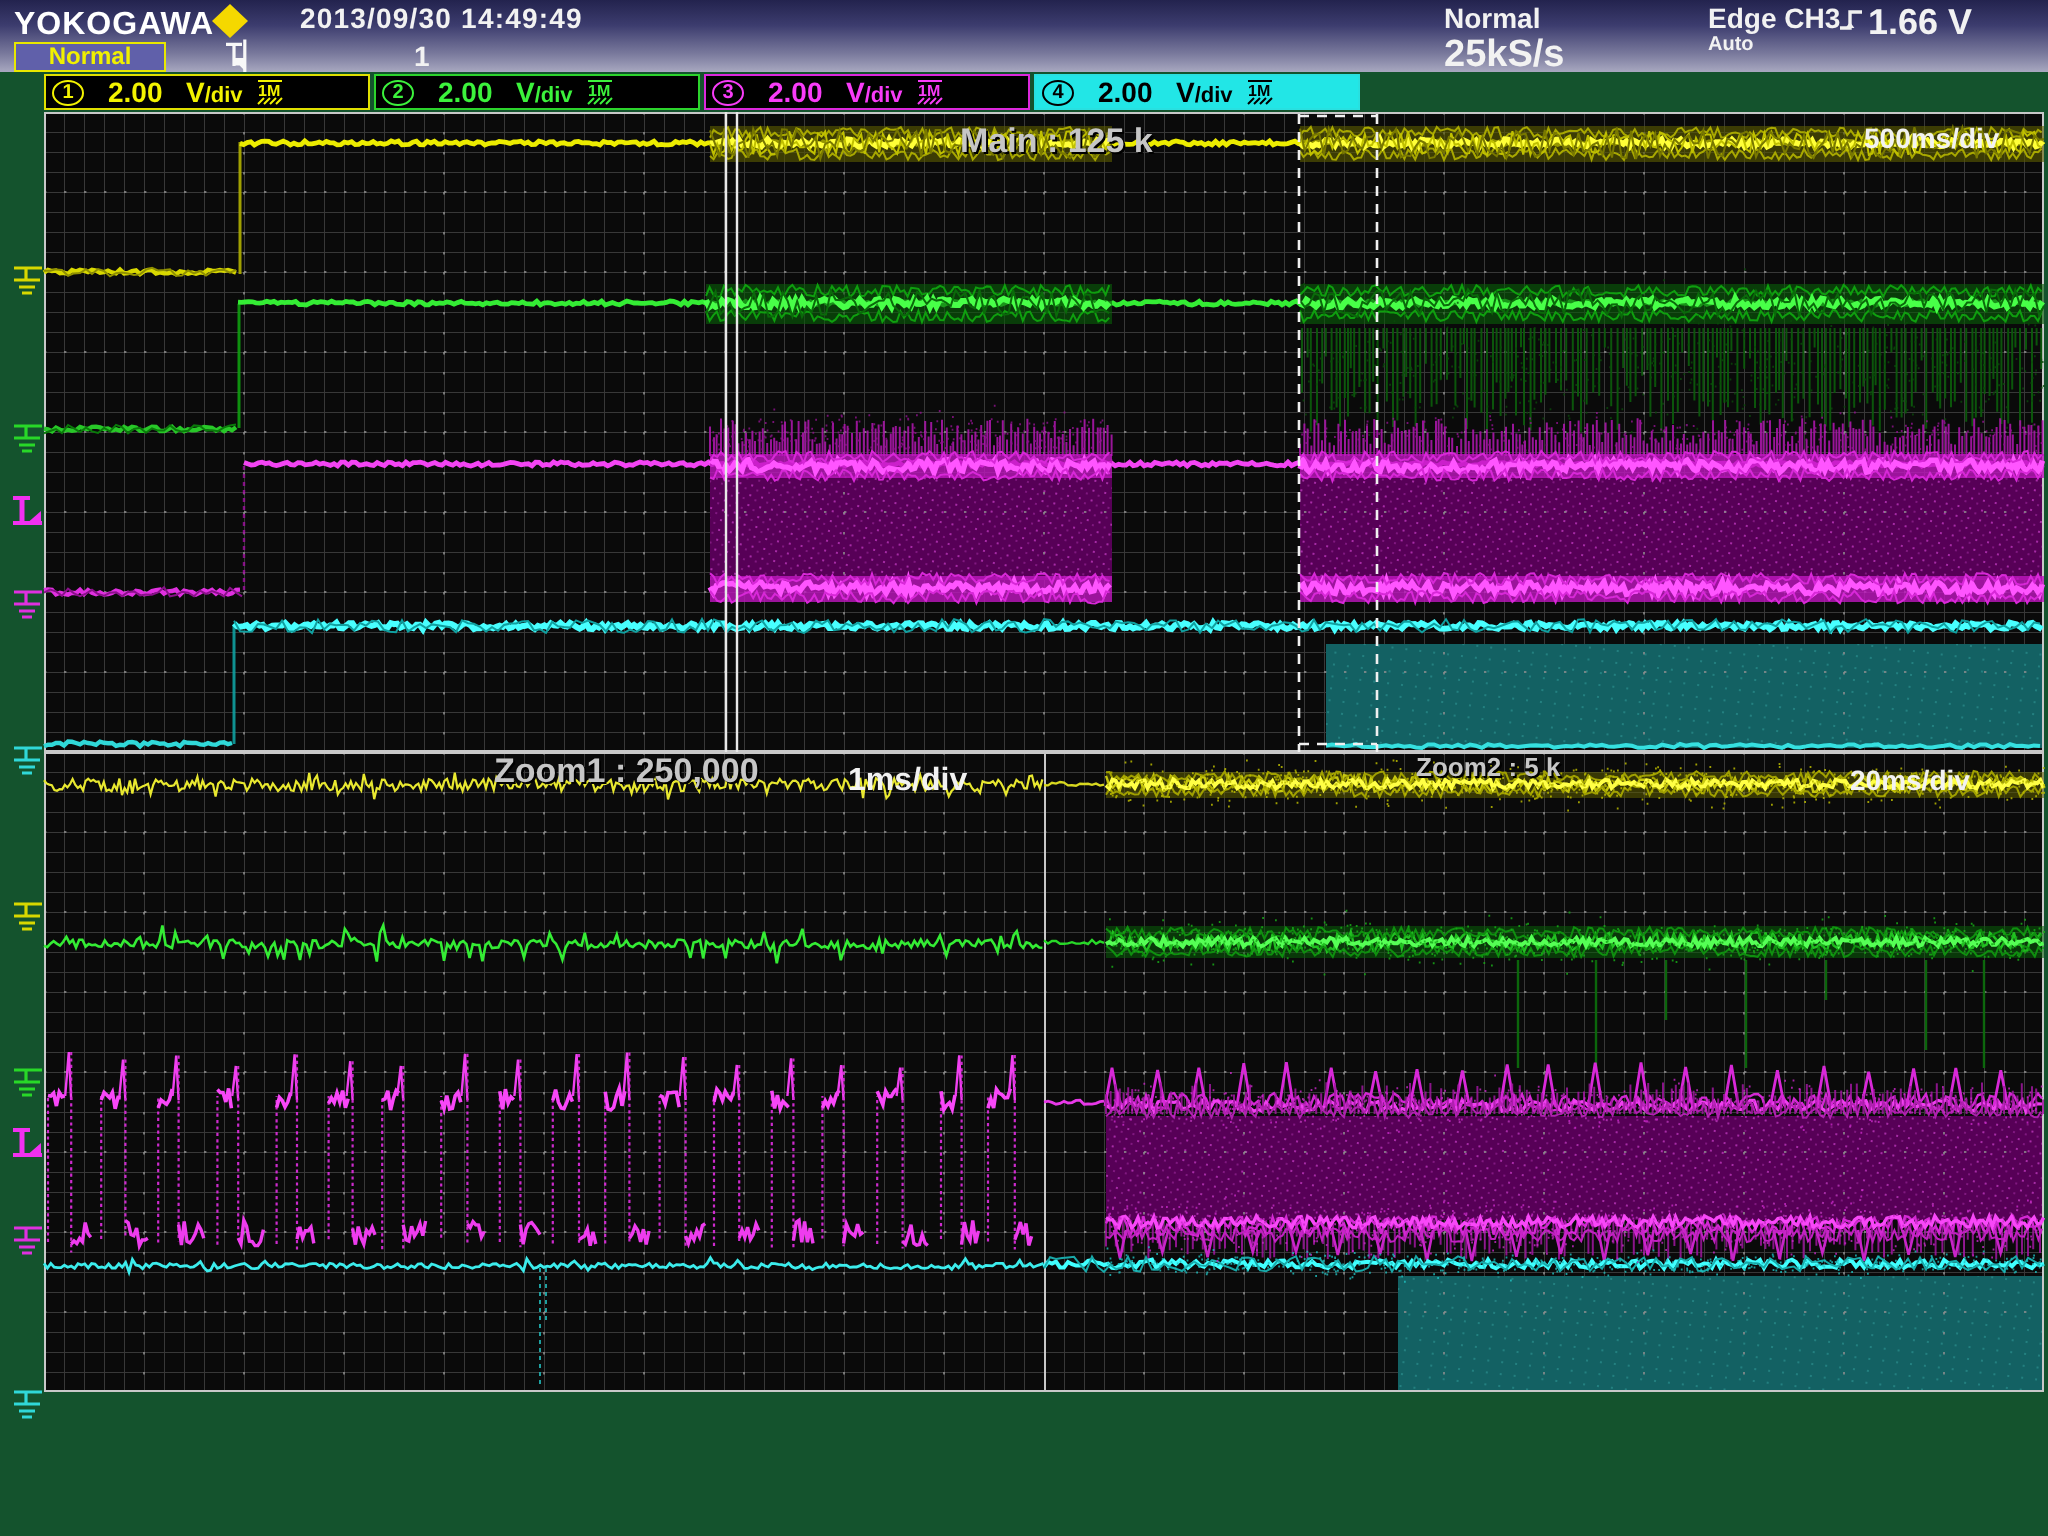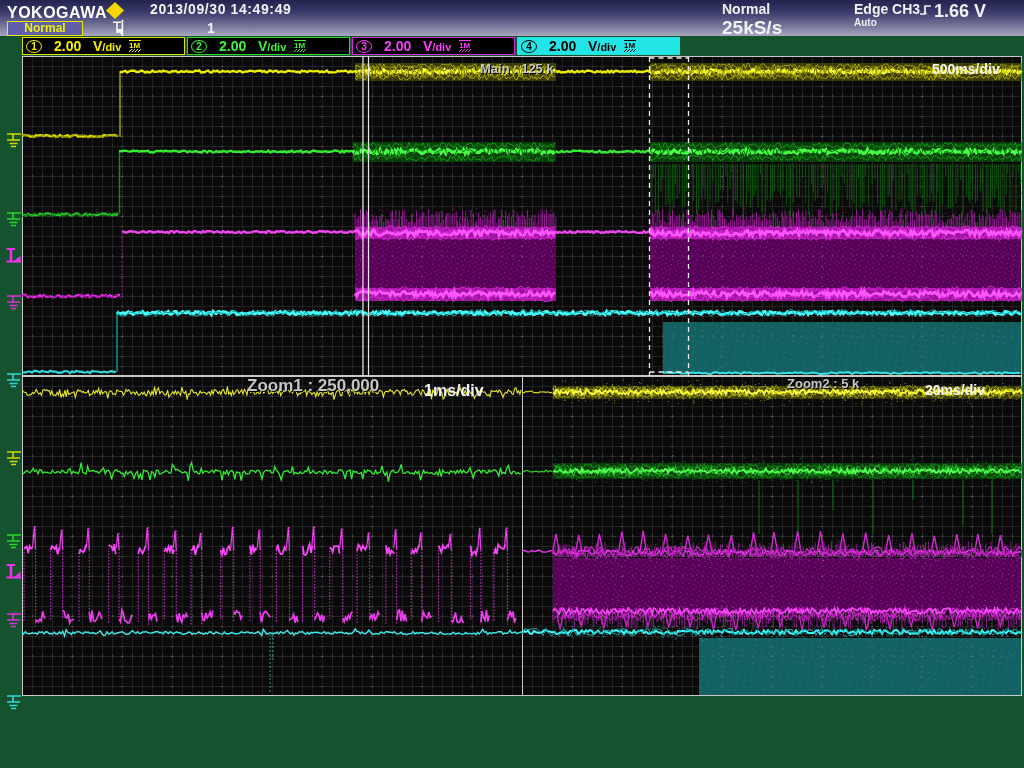--- a/index.html
+++ b/index.html
@@ -410,18 +410,18 @@
       <span style="left:31px">2.00</span>
       <span style="left:70px">V<small>/div</small></span>
 <svg style="position:absolute;left:105px;top:1px" width="18" height="14">
         <g stroke="#000" fill="#000">
 <path d="M1 1.5H13" stroke-width="1"></path>
           <text x="1" y="9" font-size="8" font-weight="bold" stroke="none">1M</text>
 <path d="M1 13l3-3M4 13l3-3M7 13l3-3M10 13l3-3" stroke-width="1"></path>
         </g>
       </svg>
     </div>
-<div class="t gr" style="left:480px;top:61px;font-size:13px">Main : 125 k</div>
+<div class="t gr" style="left:480px;top:61px;font-size:17px">Main : 125 k</div>
 <div class="t" style="left:932px;top:61px;font-size:14px">500ms/div</div>
 <div class="t gr" style="left:247px;top:376px;font-size:17px">Zoom1 : 250,000</div>
 <div class="t" style="left:424px;top:382px;font-size:16px">1ms/div</div>
-<div class="t gr" style="left:787px;top:376px;font-size:13px">Zoom2 : 5 k</div>
+<div class="t gr" style="left:708px;top:376px;font-size:13px">Zoom2 : 5 k</div>
 <div class="t" style="left:925px;top:382px;font-size:14px">20ms/div</div>
 </div>
 </body></html>

